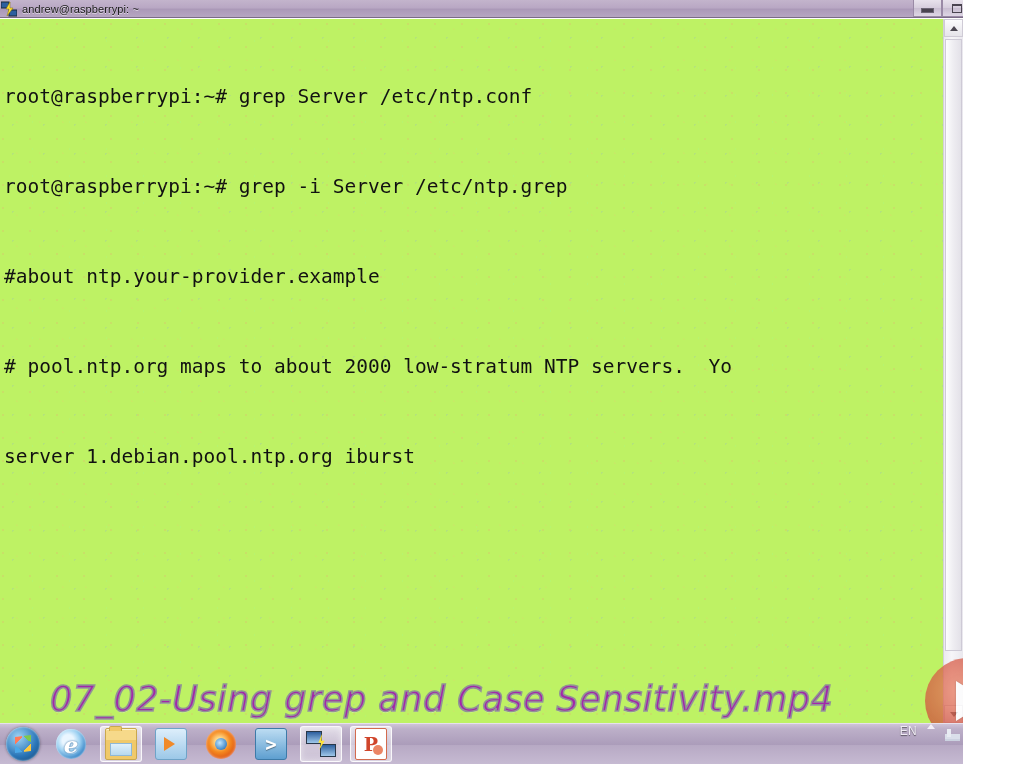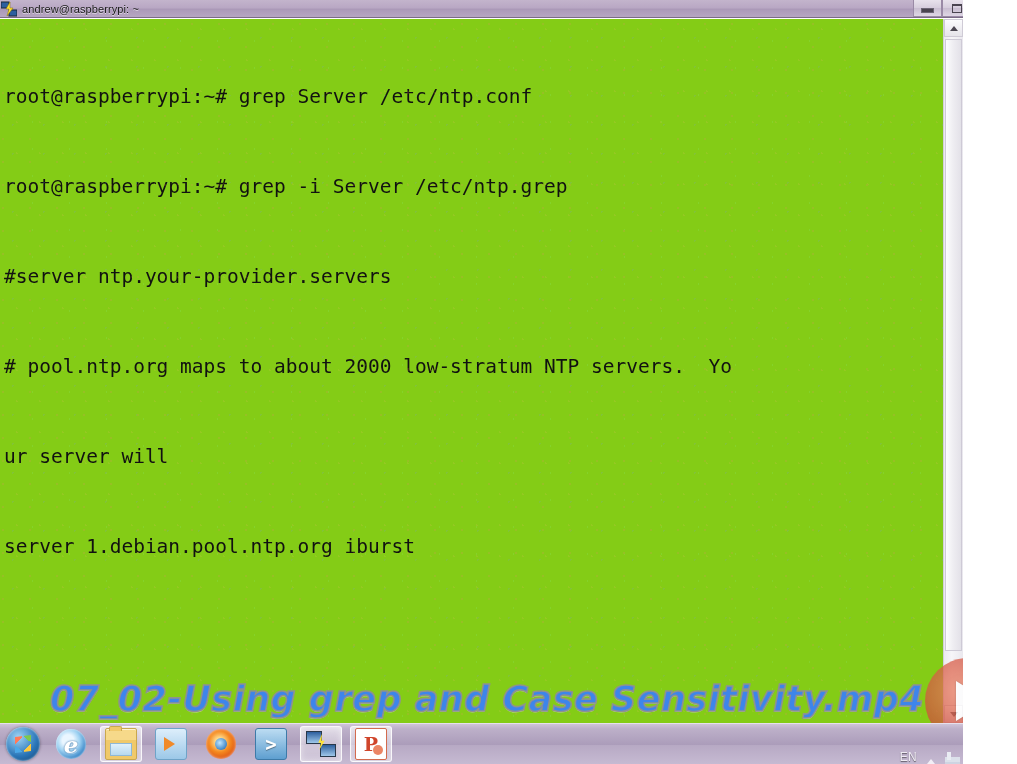--- a/index.html
+++ b/index.html
@@ -82,21 +82,21 @@
     line-height: 1;
     text-shadow: 0 1px 1px rgba(0,0,0,.45);
   }
 
   
   .terminal {
     position: absolute;
     left: 0; top: 19px;
     width: 997px;
     height: 704px;
-    background: #84cc16;
+    background: #bef264;
     overflow: hidden;
   }
   .term-inner {
     padding: 3px 0 0 4px;
     font-family: "DejaVu Sans Mono", "Liberation Mono", monospace;
     font-size: 19.5px;
     line-height: 30px;
     color: #111111;
     white-space: pre;
     letter-spacing: 0px;
@@ -157,22 +157,22 @@
   }
 
   
   .overlay-title {
     position: absolute;
     left: 50px;
     top: 679px;
     font-family: "DejaVu Sans", sans-serif;
     font-size: 35px;
     font-style: italic;
-    font-weight: bold;
-    color: #3b82f6;
+    font-weight: normal;
+    color: #a21caf;
     -webkit-text-stroke: 1.6px #8f8f96;
     letter-spacing: .5px;
     white-space: nowrap;
     opacity: .95;
     text-shadow: 0 1px 0 rgba(255,255,255,.5);
   }
   .play-badge {
     position: absolute;
     left: 925px;
     top: 658px;
@@ -380,21 +380,21 @@
     right: 3px; bottom: 4px;
     width: 10px; height: 10px;
     border-radius: 50%;
     background: #e8704a;
     opacity: .85;
   }
 
   .tray {
     margin-left: auto;
     display: flex;
-    align-items: flex-end;
+    align-items: flex-start;
     gap: 10px;
     margin-right: 8px;
     height: 100%;
   }
   .tray-lang {
     font-size: 12px;
     color: #f0ecf4;
     text-shadow: 0 1px 1px rgba(0,0,0,.5);
     letter-spacing: .3px;
   }
@@ -468,23 +468,22 @@
       <div class="tb-btn close">
         <span class="tb-glyph-close">✕</span>
       </div>
     </div>
   </div>
 
   <div class="terminal">
     <div class="term-inner">
       <div class="term-line">root@raspberrypi:~# grep Server /etc/ntp.conf</div>
       <div class="term-line">root@raspberrypi:~# grep -i Server /etc/ntp.grep</div>
-      <div class="term-line">#server ntp.your-provider.servers</div>
+      <div class="term-line">#about ntp.your-provider.example</div>
       <div class="term-line"># pool.ntp.org maps to about 2000 low-stratum NTP servers.  Yo</div>
-      <div class="term-line">ur server will</div>
       <div class="term-line">server 1.debian.pool.ntp.org iburst</div>
       
       
       
       
       
       
       
     </div>
   </div>

